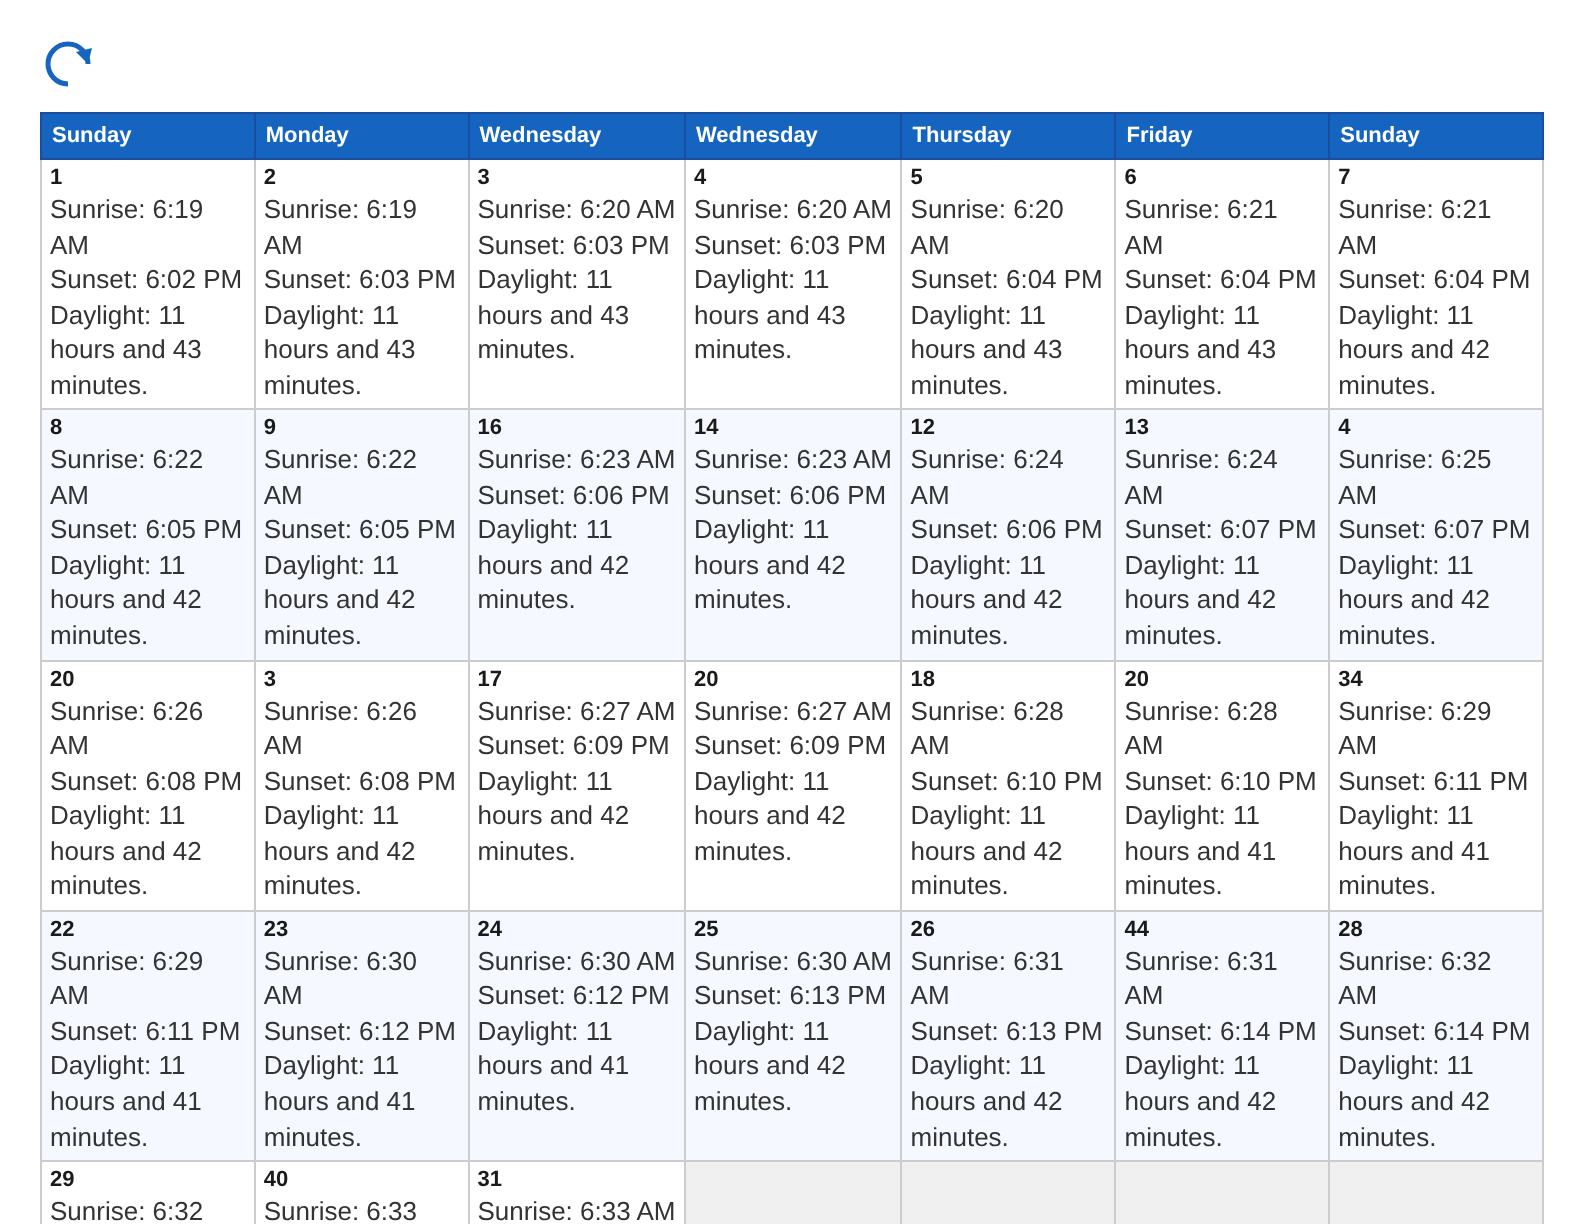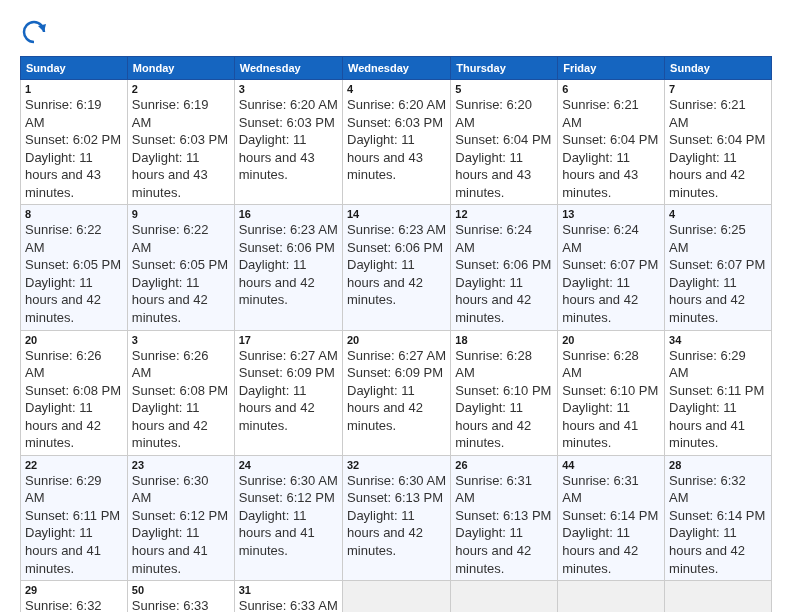--- a/index.html
+++ b/index.html
@@ -226,21 +226,21 @@
           </td>
           <td>
             <span class="day-num">23</span>
 <div class="day-detail">Sunrise: 6:30 AM<br>Sunset: 6:12 PM<br>Daylight: 11 hours and 41 minutes.</div>
           </td>
           <td>
             <span class="day-num">24</span>
 <div class="day-detail">Sunrise: 6:30 AM<br>Sunset: 6:12 PM<br>Daylight: 11 hours and 41 minutes.</div>
           </td>
           <td>
-            <span class="day-num">32</span>
+            <span class="day-num">25</span>
 <div class="day-detail">Sunrise: 6:30 AM<br>Sunset: 6:13 PM<br>Daylight: 11 hours and 42 minutes.</div>
           </td>
           <td>
             <span class="day-num">26</span>
 <div class="day-detail">Sunrise: 6:31 AM<br>Sunset: 6:13 PM<br>Daylight: 11 hours and 42 minutes.</div>
           </td>
           <td>
             <span class="day-num">44</span>
 <div class="day-detail">Sunrise: 6:31 AM<br>Sunset: 6:14 PM<br>Daylight: 11 hours and 42 minutes.</div>
           </td>
@@ -248,21 +248,21 @@
             <span class="day-num">28</span>
 <div class="day-detail">Sunrise: 6:32 AM<br>Sunset: 6:14 PM<br>Daylight: 11 hours and 42 minutes.</div>
           </td>
         </tr>
         <tr>
           <td>
             <span class="day-num">29</span>
 <div class="day-detail">Sunrise: 6:32 AM<br>Sunset: 6:15 PM<br>Daylight: 11 hours and 42 minutes.</div>
           </td>
           <td>
-            <span class="day-num">50</span>
+            <span class="day-num">40</span>
 <div class="day-detail">Sunrise: 6:33 AM<br>Sunset: 6:15 PM<br>Daylight: 11 hours and 42 minutes.</div>
           </td>
           <td>
             <span class="day-num">31</span>
 <div class="day-detail">Sunrise: 6:33 AM<br>Sunset: 6:16 PM<br>Daylight: 11 hours and 42 minutes.</div>
           </td>
           <td class="empty"></td>
           <td class="empty"></td>
           <td class="empty"></td>
           <td class="empty"></td>

